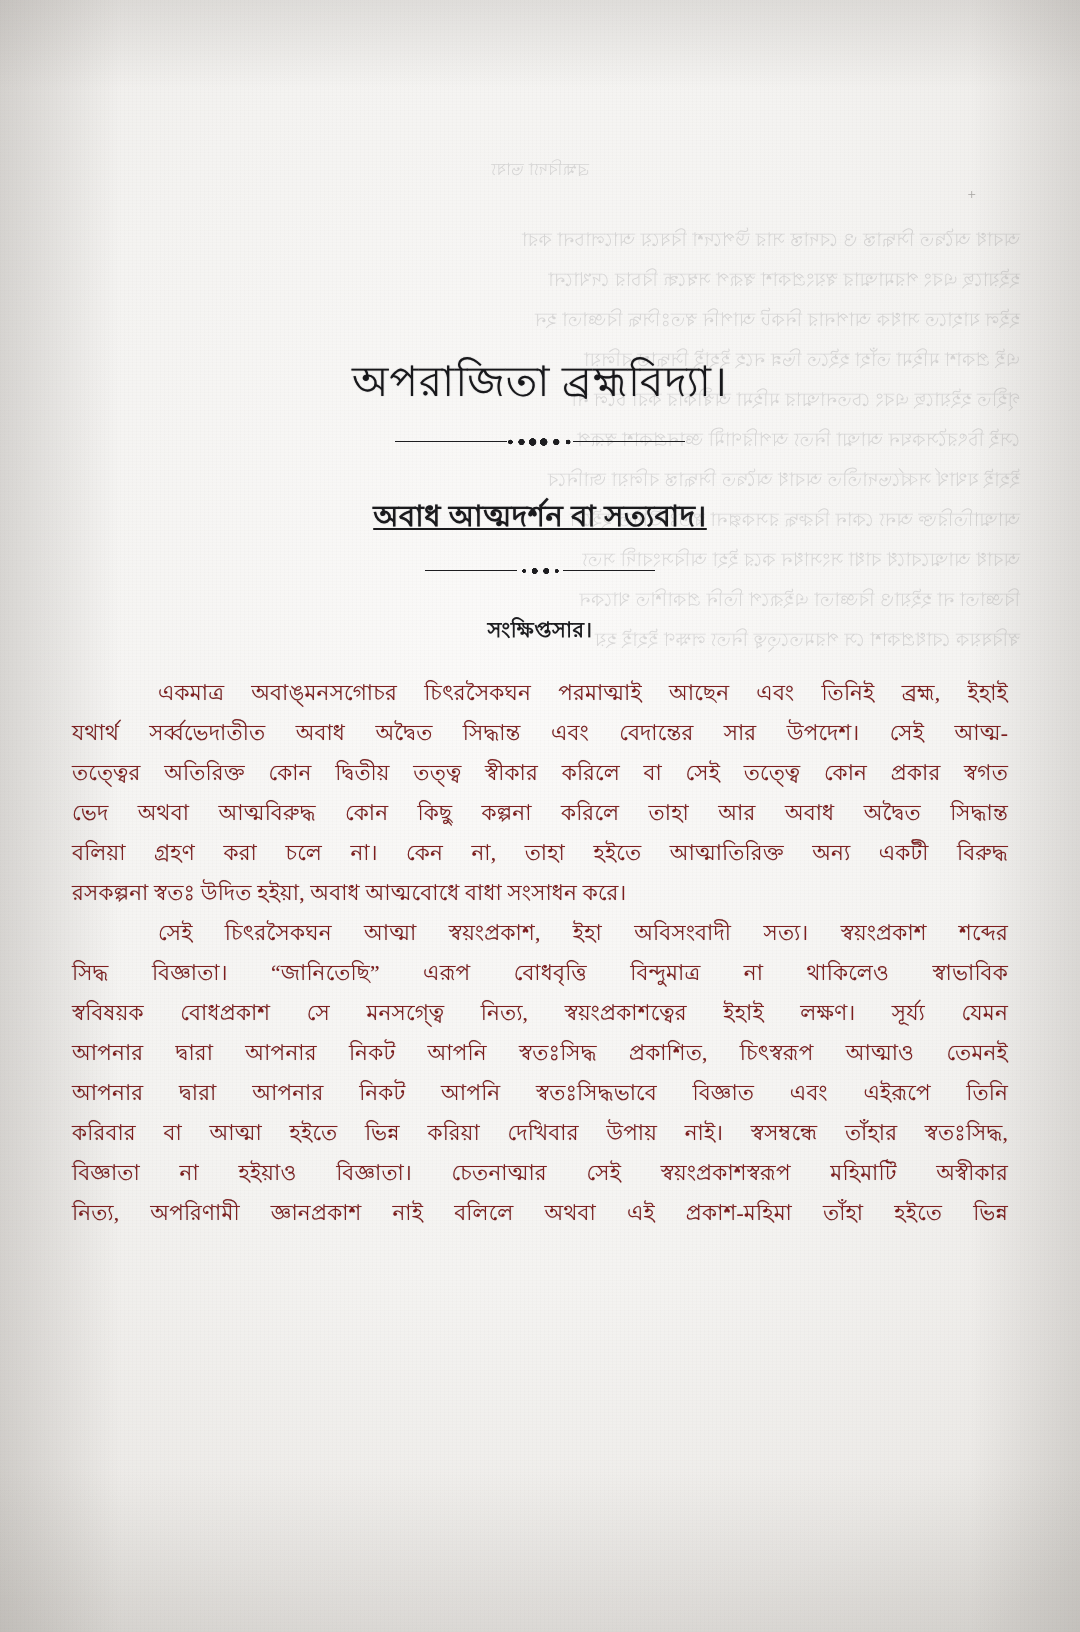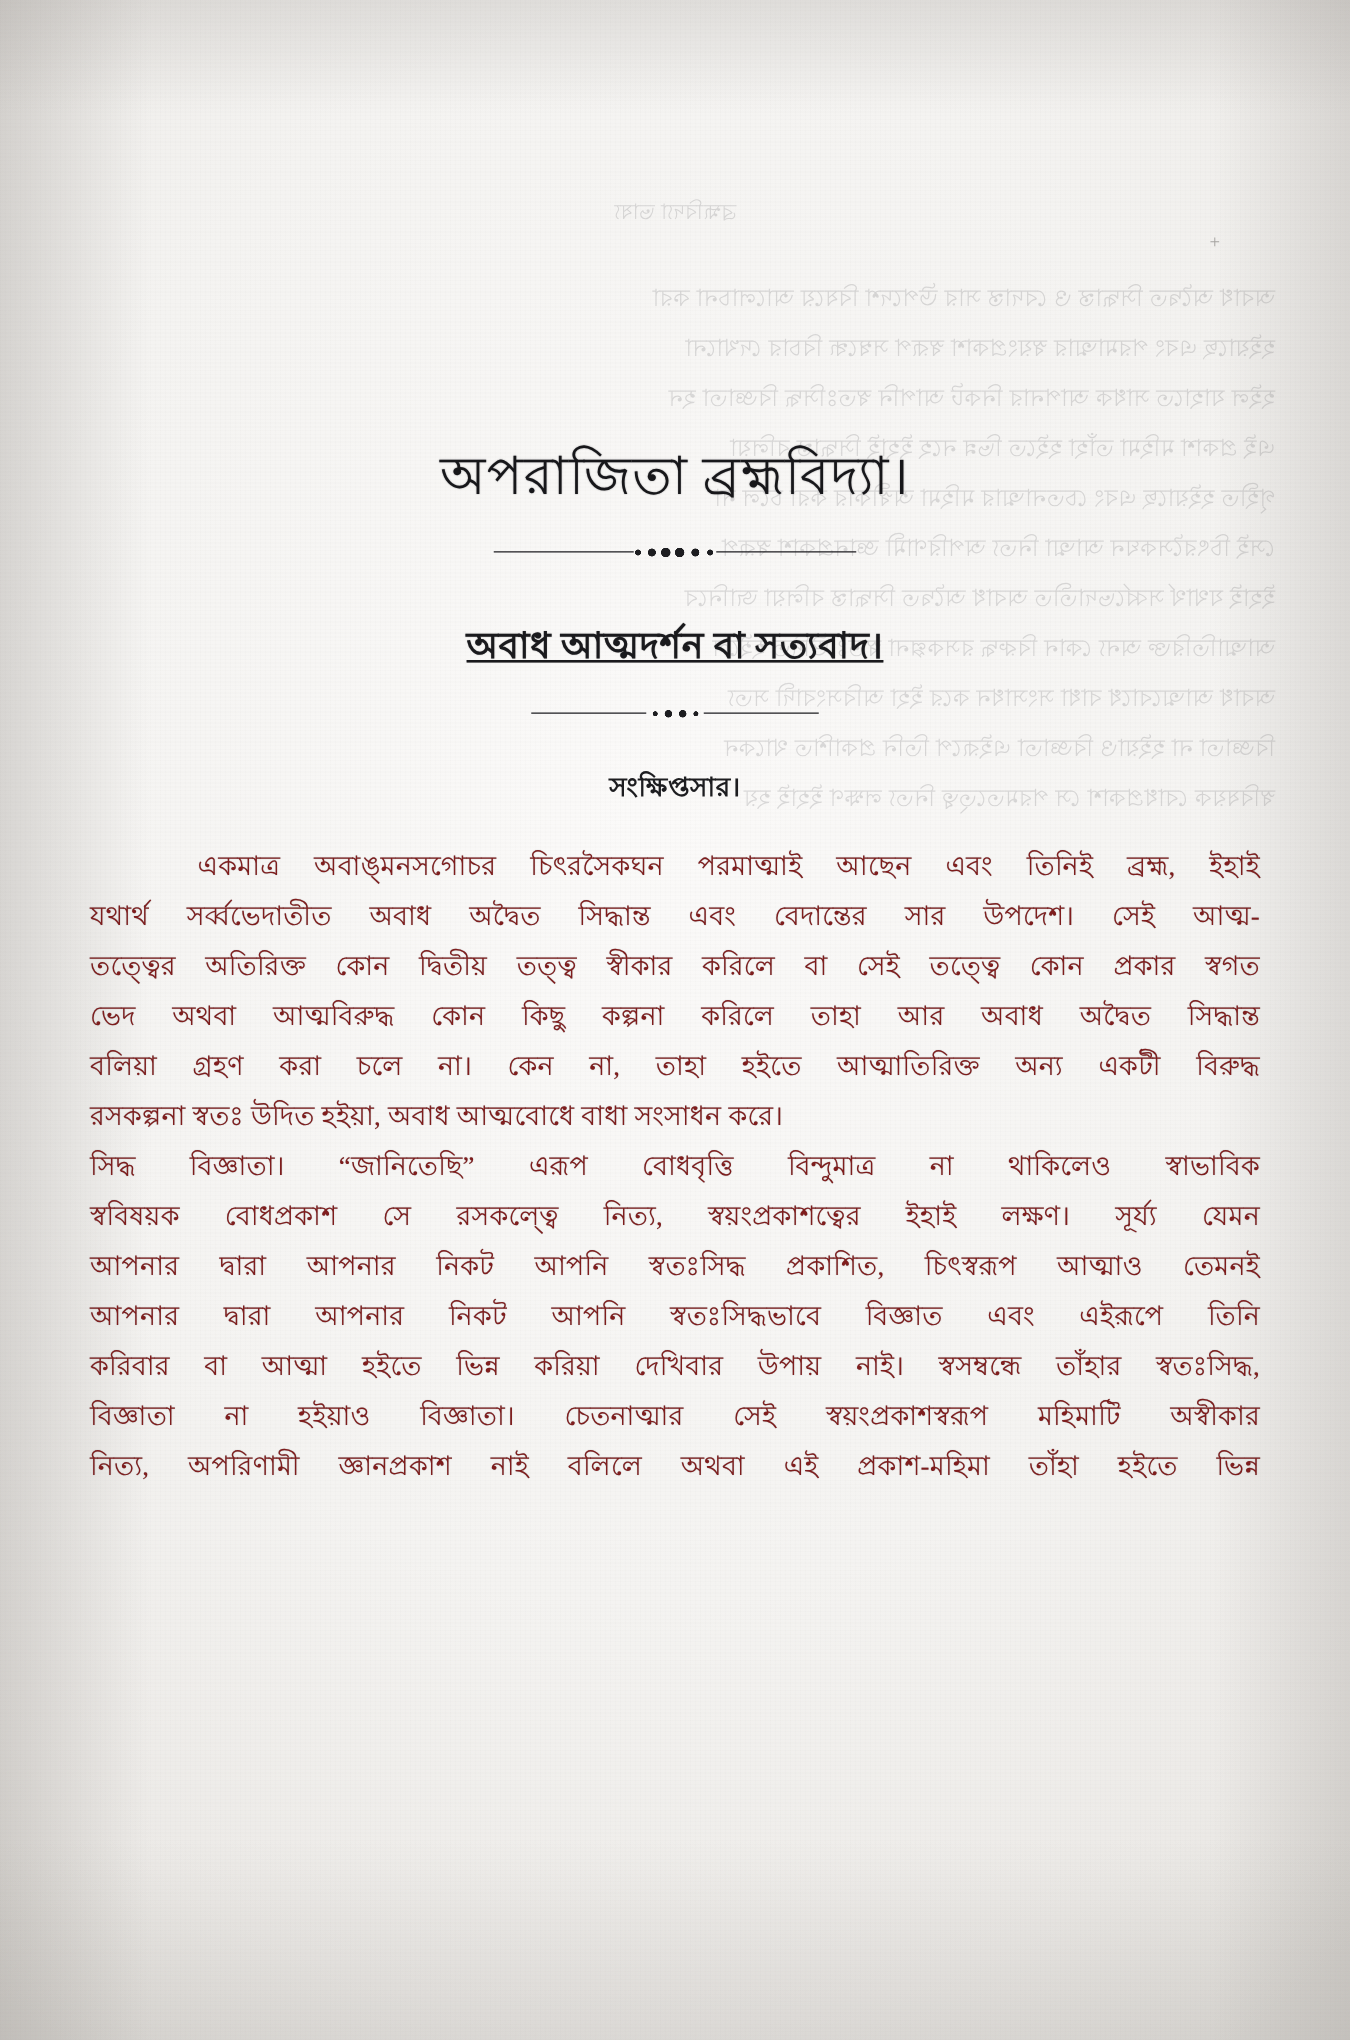--- a/index.html
+++ b/index.html
@@ -244,22 +244,23 @@
       <div>
         <span class="para-line indent">একমাত্র অবাঙ্‌মনসগোচর চিৎরসৈকঘন পরমাত্মাই আছেন এবং তিনিই ব্রহ্ম, ইহাই</span>
         <span class="para-line">যথার্থ সর্ব্বভেদাতীত অবাধ অদ্বৈত সিদ্ধান্ত এবং বেদান্তের সার উপদেশ। সেই আত্ম-</span>
         <span class="para-line">তত্ত্বের অতিরিক্ত কোন দ্বিতীয় তত্ত্ব স্বীকার করিলে বা সেই তত্ত্বে কোন প্রকার স্বগত</span>
         <span class="para-line">ভেদ অথবা আত্মবিরুদ্ধ কোন কিছু কল্পনা করিলে তাহা আর অবাধ অদ্বৈত সিদ্ধান্ত</span>
         <span class="para-line">বলিয়া গ্রহণ করা চলে না। কেন না, তাহা হইতে আত্মাতিরিক্ত অন্য একটী বিরুদ্ধ</span>
         <span class="para-line last">রসকল্পনা স্বতঃ উদিত হইয়া, অবাধ আত্মবোধে বাধা সংসাধন করে।</span>
       </div>
 
       <div>
+        <span class="para-line indent">সেই চিৎরসৈকঘন আত্মা স্বয়ংপ্রকাশ, ইহা অবিসংবাদী সত্য। স্বয়ংপ্রকাশ শব্দের</span>
         <span class="para-line">সিদ্ধ বিজ্ঞাতা। “জানিতেছি” এরূপ বোধবৃত্তি বিন্দুমাত্র না থাকিলেও স্বাভাবিক</span>
-        <span class="para-line">স্ববিষয়ক বোধপ্রকাশ সে রসকল্ত্বে নিত্য, স্বয়ংপ্রকাশত্বের ইহাই লক্ষণ। সূর্য্য যেমন</span>
+        <span class="para-line">স্ববিষয়ক বোধপ্রকাশ সে মনসগ্ত্বে নিত্য, স্বয়ংপ্রকাশত্বের ইহাই লক্ষণ। সূর্য্য যেমন</span>
         <span class="para-line">আপনার দ্বারা আপনার নিকট আপনি স্বতঃসিদ্ধ প্রকাশিত, চিৎস্বরূপ আত্মাও তেমনই</span>
         <span class="para-line">আপনার দ্বারা আপনার নিকট আপনি স্বতঃসিদ্ধভাবে বিজ্ঞাত এবং এইরূপে তিনি</span>
         <span class="para-line">করিবার বা আত্মা হইতে ভিন্ন করিয়া দেখিবার উপায় নাই। স্বসম্বন্ধে তাঁহার স্বতঃসিদ্ধ,</span>
         <span class="para-line">বিজ্ঞাতা না হইয়াও বিজ্ঞাতা। চেতনাত্মার সেই স্বয়ংপ্রকাশস্বরূপ মহিমাটি অস্বীকার</span>
         <span class="para-line">নিত্য, অপরিণামী জ্ঞানপ্রকাশ নাই বলিলে অথবা এই প্রকাশ-মহিমা তাঁহা হইতে ভিন্ন</span>
       </div>
 
     </div>
   </div>
 

